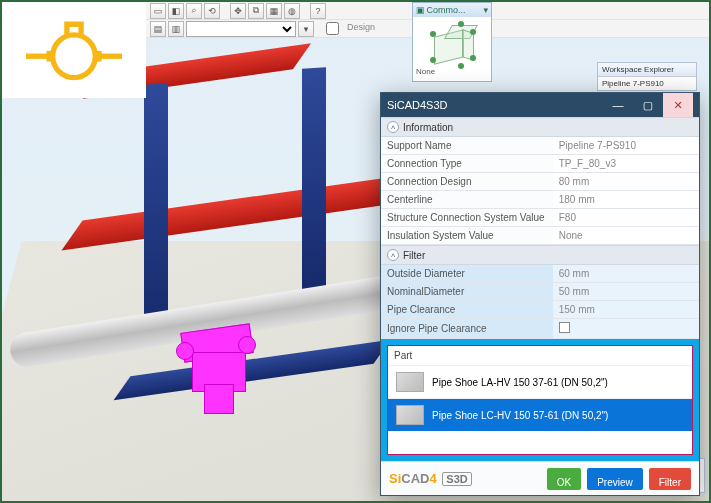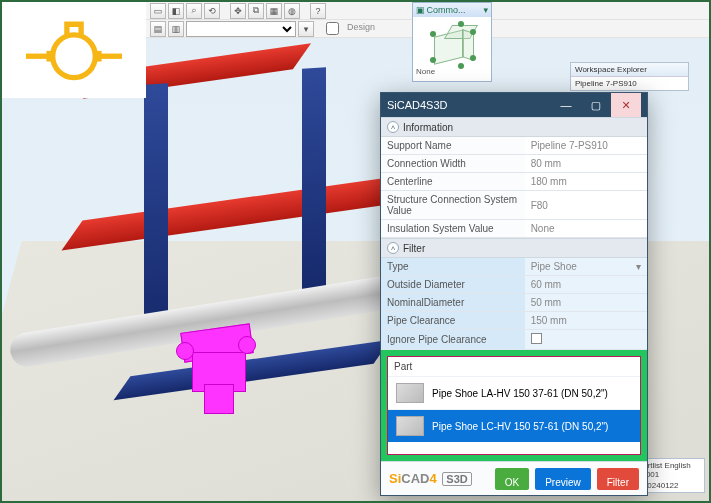--- a/index.html
+++ b/index.html
@@ -28,31 +28,31 @@
 
 .navcube { position: absolute; top: 0; left: 410px; width: 80px; height: 80px; background: #fff; border: 1px solid #9db6d0; z-index: 6; font-size: 9px; }
 .navcube .titlebar { height: 14px; background: linear-gradient(#e9f1fc,#cfe0f5); display: flex; align-items: center; padding: 0 3px; gap: 2px; color: #275; }
 .navcube .titlebar .x { margin-left: auto; cursor: pointer; }
 .navcube .cube { position: relative; margin: 6px auto 0; width: 44px; height: 44px; }
 .navcube .face { position: absolute; border: 1px solid #8bb78f; background: rgba(200,230,200,.3); }
 .navcube .dot { position: absolute; width: 6px; height: 6px; background: #4c9b55; border-radius: 50%; }
 .navcube .label { font-size: 8px; color: #555; padding: 0 3px; }
 
 
-.wse { position: absolute; top: 60px; right: 20px; width: 119px; background: #fff; border: 1px solid #b3c3d4; font-size: 8px; z-index: 4; }
+.wse { position: absolute; top: 60px; right: 12px; width: 100px; background: #fff; border: 1px solid #b3c3d4; font-size: 8px; z-index: 4; }
 .wse .head { background: linear-gradient(#f4f8fd,#e0ebf7); padding: 2px 4px; border-bottom: 1px solid #ccd; color: #333; }
 .wse .item { padding: 2px 4px; color: #333; cursor: pointer; }
 
 
 .tree { position: absolute; right: 4px; bottom: 8px; width: 96px; background: #fff; border: 1px solid #b3c3d4; font-size: 8px; z-index: 4; padding: 1px 0; }
 .tree .row { display: flex; align-items: center; gap: 3px; padding: 1px 4px; color: #444; cursor: pointer; }
 .tree .ico { width: 9px; height: 9px; background: #f5d45a; border: 1px solid #c7a330; }
 
 
-.dialog { position: absolute; left: 378px; top: 90px; width: 268px; height: 404px; background: #22c55e; border: 1px solid #3a556e; box-shadow: 0 6px 24px rgba(0,0,0,.35); z-index: 20; display: flex; flex-direction: column; font-size: 10px; }
+.dialog { position: absolute; left: 378px; top: 90px; width: 320px; height: 404px; background: #0ea5e9; border: 1px solid #3a556e; box-shadow: 0 6px 24px rgba(0,0,0,.35); z-index: 20; display: flex; flex-direction: column; font-size: 10px; }
 .dialog .titlebar { height: 24px; background: #2b4a66; color: #fff; display: flex; align-items: center; padding: 0 6px; font-size: 11px; }
 .dialog .titlebar .spacer { flex: 1; }
 .dialog .winbtn { width: 30px; height: 24px; display: flex; align-items: center; justify-content: center; cursor: pointer; color: #fff; }
 .dialog .winbtn.close { background: #f8d7da; color: #a33; }
 .dialog .section-head { background: #e4e9ef; border-top: 1px solid #cfd7df; border-bottom: 1px solid #cfd7df; padding: 3px 6px; display: flex; align-items: center; gap: 4px; font-size: 10px; color: #333; }
 .dialog .chevron { width: 12px; height: 12px; border: 1px solid #96a8ba; border-radius: 50%; display: flex; align-items: center; justify-content: center; font-size: 8px; color: #5a728a; cursor: pointer; background: #fff; }
 .dialog table { width: 100%; border-collapse: collapse; padding-left: 26px; }
 .dialog td { border-bottom: 1px solid #e1e6ec; padding: 3px 6px; font-size: 10px; color: #555; }
 .dialog td.k { width: 54%; background: #fbfcfd; }
 .dialog td.v { background: #fff; color: #888; }
@@ -187,21 +187,25 @@
     <span class="chevron">˄</span>
     <span>Information</span>
   </div>
   <table>
     <tbody>
         <tr>
           <td class="k">Support Name</td>
           <td class="v">Pipeline 7-PS910</td>
         </tr>
     <tr>
-          <td class="k">Connection Width</td>
+          <td class="k">Connection Type</td>
+          <td class="v">TP_F_80_v3</td>
+        </tr>
+    <tr>
+          <td class="k">Connection Design</td>
           <td class="v">80 mm</td>
         </tr>
     <tr>
           <td class="k">Centerline</td>
           <td class="v">180 mm</td>
         </tr>
     <tr>
           <td class="k">Structure Connection System Value</td>
           <td class="v">F80</td>
         </tr>
@@ -211,29 +215,20 @@
         </tr>
   </tbody>
     </table>
 
   <div class="section-head">
     <span class="chevron">˄</span>
     <span>Filter</span>
   </div>
   <table class="filter">
     <tbody>
-        <tr class="type-row">
-      <td class="k">Type</td>
-      <td class="v">
-            <div class="type-select">
-              <span>Pipe Shoe</span>
-              <span>▾</span>
-            </div>
-          </td>
-    </tr>
     <tr>
           <td class="k">Outside Diameter</td>
           <td class="v">60 mm</td>
         </tr>
     <tr>
           <td class="k">NominalDiameter</td>
           <td class="v">50 mm</td>
         </tr>
     <tr>
           <td class="k">Pipe Clearance</td>

